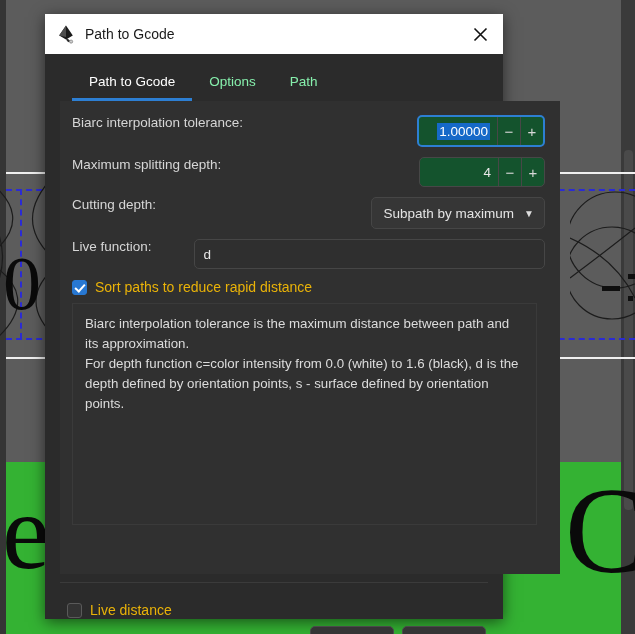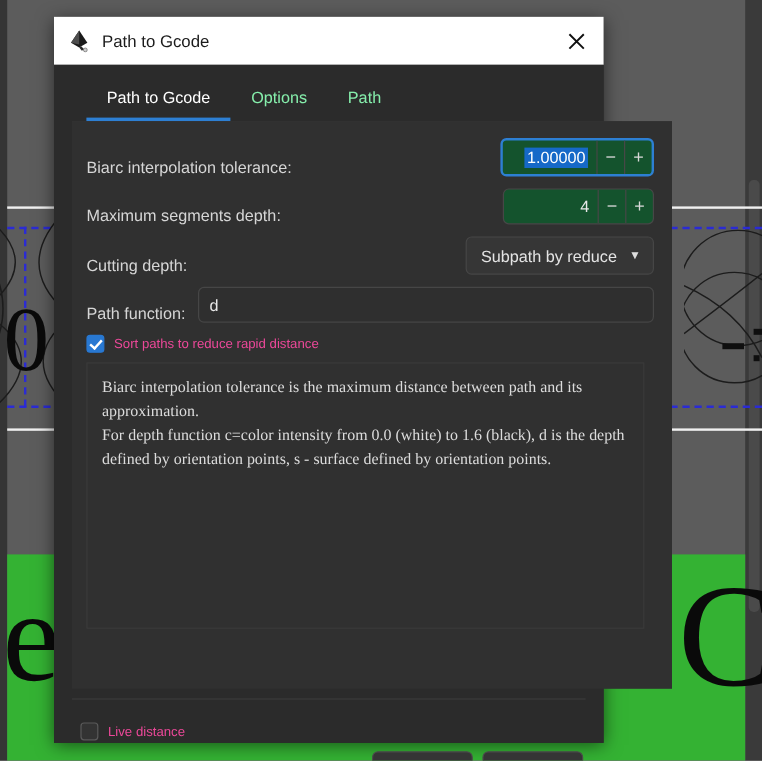--- a/index.html
+++ b/index.html
@@ -147,23 +147,24 @@
     color: #ffffff;
     border-bottom-color: #2d7fd3;
   }
 
   .form-area {
     padding: 14px 15px 0 12px;
     box-sizing: border-box;
   }
   .row {
     display: flex;
-    align-items: flex-end;
+    align-items: flex-start;
     min-height: 30px;
     margin-bottom: 10px;
+    gap: 32px;
   }
   .row-label {
     color: #d6d6d6;
     font-size: 13.5px;
     white-space: nowrap;
   }
   .spacer { flex: 1 1 auto; }
 
   
   .spin {
@@ -266,33 +267,32 @@
   .checkbox.checked::after {
     content: "";
     position: absolute;
     left: 4px; top: 1px;
     width: 4px; height: 8px;
     border: solid #ffffff;
     border-width: 0 2px 2px 0;
     transform: rotate(42deg);
   }
   .check-label {
-    color: #ec4899;
-    font-size: 11px;
+    color: #eab308;
+    font-size: 14px;
   }
 
   
   .desc-box {
     margin: 6px 8px 0 0;
     border: 1px solid #3a3a3a;
     background: #303030;
     padding: 10px 12px 12px 12px;
     box-sizing: border-box;
     height: 222px;
-    font-family: Liberation Serif, serif;
   }
   .desc-box p {
     margin: 0 0 0 0;
     color: #dcdcdc;
     font-size: 13.3px;
     line-height: 20px;
   }
 
   .footer-divider {
     position: absolute;
@@ -414,42 +414,42 @@
             <span class="spin focused">
               <span class="spin-value selected">
                 <span>1.00000</span>
               </span>
               <span class="spin-btn">−</span>
               <span class="spin-btn">+</span>
             </span>
           </div>
 
           <div class="row">
-            <span class="row-label">Maximum segments depth:</span>
+            <span class="row-label">Maximum splitting depth:</span>
             <span class="spacer"></span>
             <span class="spin">
               <span class="spin-value">
                 <span>4</span>
               </span>
               <span class="spin-btn">−</span>
               <span class="spin-btn">+</span>
             </span>
           </div>
 
           <div class="row">
             <span class="row-label">Cutting depth:</span>
             <span class="spacer"></span>
             <span class="dropdown">
-              <span>Subpath by reduce</span>
+              <span>Subpath by maximum</span>
               <span class="caret">▼</span>
             </span>
           </div>
 
           <div class="row">
-            <span class="row-label">Path function:</span>
+            <span class="row-label">Live function:</span>
             <span class="entry">
               <span>d</span>
             </span>
           </div>
 
           <div class="check-row">
             <span class="checkbox checked"></span>
             <span class="check-label">Sort paths to reduce rapid distance</span>
           </div>
 

